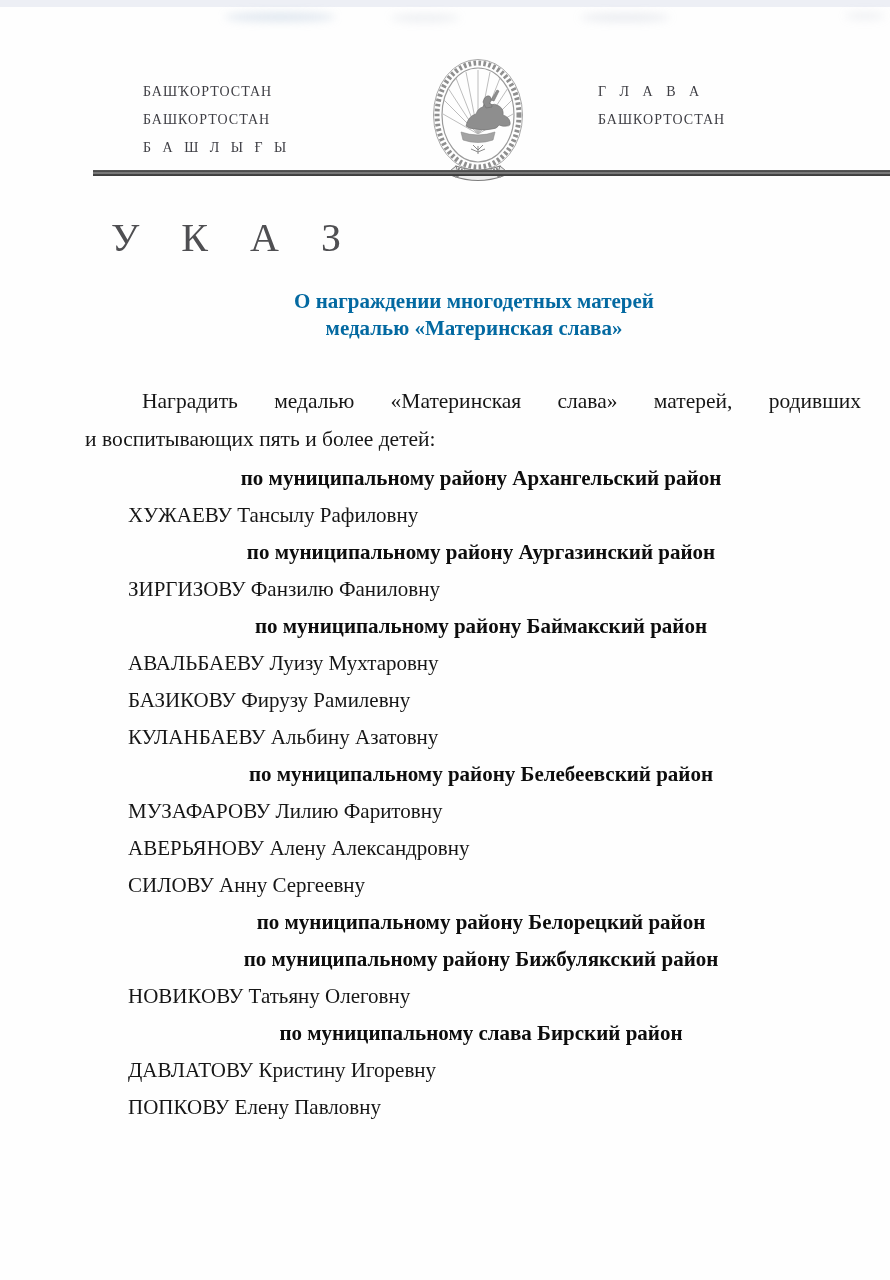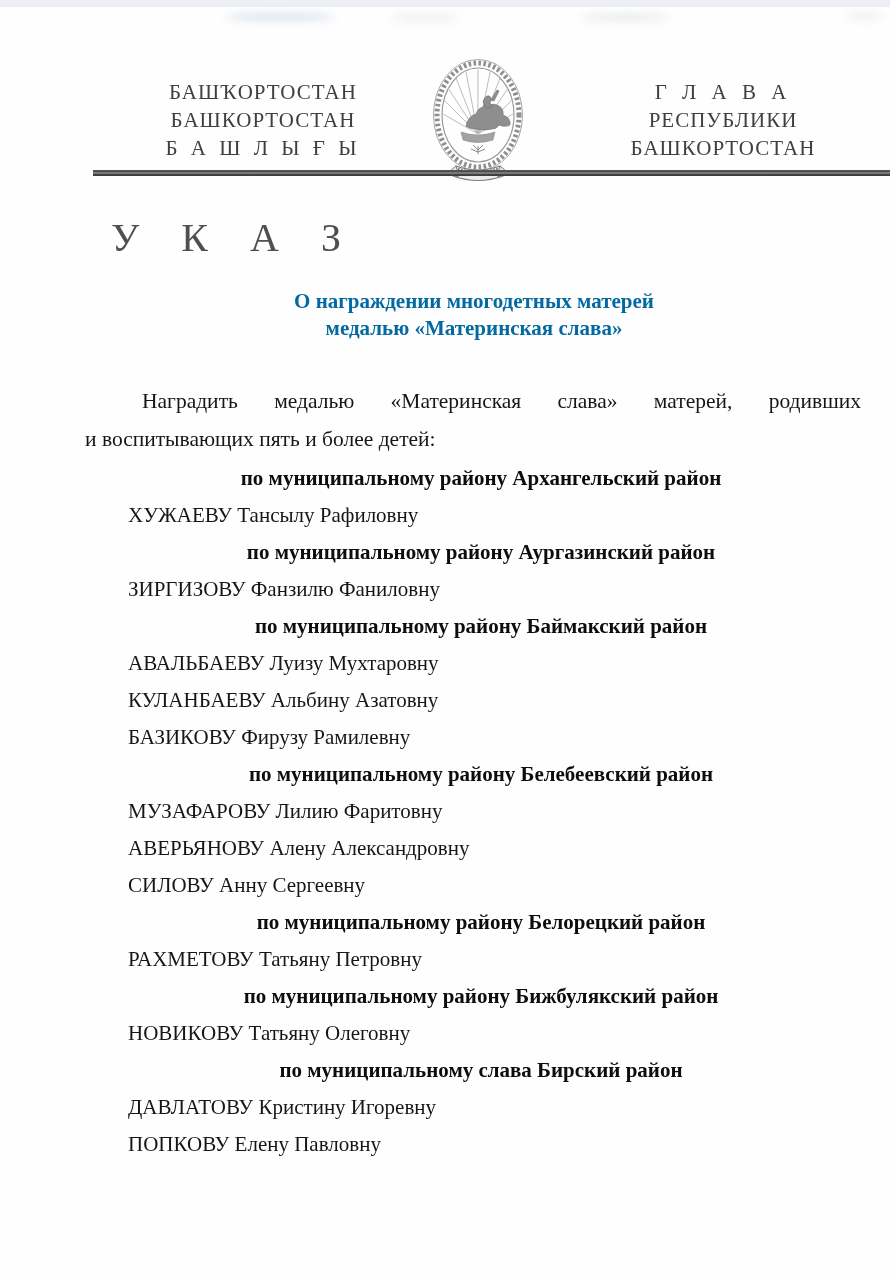--- a/index.html
+++ b/index.html
@@ -18,22 +18,21 @@
   
   .smudge{position:absolute;border-radius:50%;filter:blur(4px);pointer-events:none;}
   .smudge.s1{left:225px;top:12px;width:110px;height:10px;background:rgba(150,175,205,.28);}
   .smudge.s2{left:390px;top:14px;width:70px;height:8px;background:rgba(160,170,190,.18);}
   .smudge.s3{left:580px;top:13px;width:90px;height:9px;background:rgba(160,170,190,.20);}
   .smudge.s4{left:845px;top:12px;width:40px;height:8px;background:rgba(160,170,190,.15);}
 
   
   .lh-block{
     position:absolute;top:78px;
-    text-align:center;
-    font-size:21px;line-height:28px;
+    font-size:14px;line-height:28px;
     color:#3e3e44;
     letter-spacing:1px;
   }
   .lh-left{left:143px;width:240px;}
   .lh-right{left:598px;width:250px;}
 
   .emblem{position:absolute;left:428px;top:58px;width:100px;height:130px;}
 
   .rule{
     position:absolute;left:93px;top:170px;right:0;height:6px;
@@ -133,21 +132,20 @@
 
       <path d="M28 108 q22 8 44 0 l3 10 q-25 9 -50 0 z" fill="#ededed" stroke="#7d7d7d" stroke-width="1.2"></path>
       <path d="M30 111 q20 7 40 0" fill="none" stroke="#7d7d7d" stroke-width="3" stroke-dasharray="1.6 1.4"></path>
       <path d="M28 108 l-6 5 l5 6 l4 -1 z" fill="#e6e6e6" stroke="#7d7d7d" stroke-width="1"></path>
       <path d="M72 108 l6 5 l-5 6 l-4 -1 z" fill="#e6e6e6" stroke="#7d7d7d" stroke-width="1"></path>
     </svg>
   </div>
 
   <div class="lh-block lh-right">
     <div style="letter-spacing:5px;">Г Л А В А</div>
-    <div>РЕСПУБЛИКИ</div>
     <div>БАШКОРТОСТАН</div>
   </div>
 
   <div class="rule"></div>
 
   <div class="doc-title">У К А З</div>
 
   <div class="doc-subject">
     <div>О награждении многодетных матерей</div>
     <div>медалью «Материнская слава»</div>
@@ -158,28 +156,27 @@
     <div class="line2">и воспитывающих пять и более детей:</div>
   </div>
 
   <div class="award-list" id="award-list">
       <div class="award-row district">по муниципальному району Архангельский район</div>
       <div class="award-row name">ХУЖАЕВУ Тансылу Рафиловну</div>
       <div class="award-row district">по муниципальному району Аургазинский район</div>
       <div class="award-row name">ЗИРГИЗОВУ Фанзилю Фаниловну</div>
       <div class="award-row district">по муниципальному району Баймакский район</div>
       <div class="award-row name">АВАЛЬБАЕВУ Луизу Мухтаровну</div>
+      <div class="award-row name">БАЗИКОВУ Фирузу Рамилевну</div>
       <div class="award-row name">КУЛАНБАЕВУ Альбину Азатовну</div>
-      <div class="award-row name">БАЗИКОВУ Фирузу Рамилевну</div>
       <div class="award-row district">по муниципальному району Белебеевский район</div>
       <div class="award-row name">МУЗАФАРОВУ Лилию Фаритовну</div>
       <div class="award-row name">АВЕРЬЯНОВУ Алену Александровну</div>
       <div class="award-row name">СИЛОВУ Анну Сергеевну</div>
       <div class="award-row district">по муниципальному району Белорецкий район</div>
-      <div class="award-row name">РАХМЕТОВУ Татьяну Петровну</div>
       <div class="award-row district">по муниципальному району Бижбулякский район</div>
       <div class="award-row name">НОВИКОВУ Татьяну Олеговну</div>
       <div class="award-row district">по муниципальному слава Бирский район</div>
       <div class="award-row name">ДАВЛАТОВУ Кристину Игоревну</div>
       <div class="award-row name">ПОПКОВУ Елену Павловну</div>
     </div>
 
 </div>
 
 </body></html>

